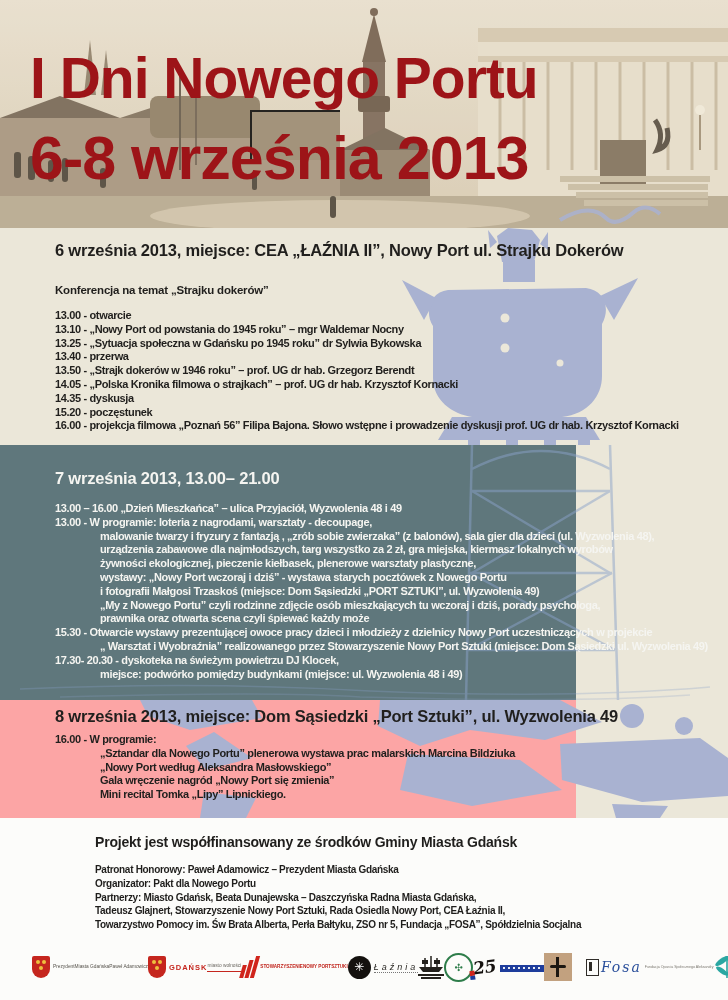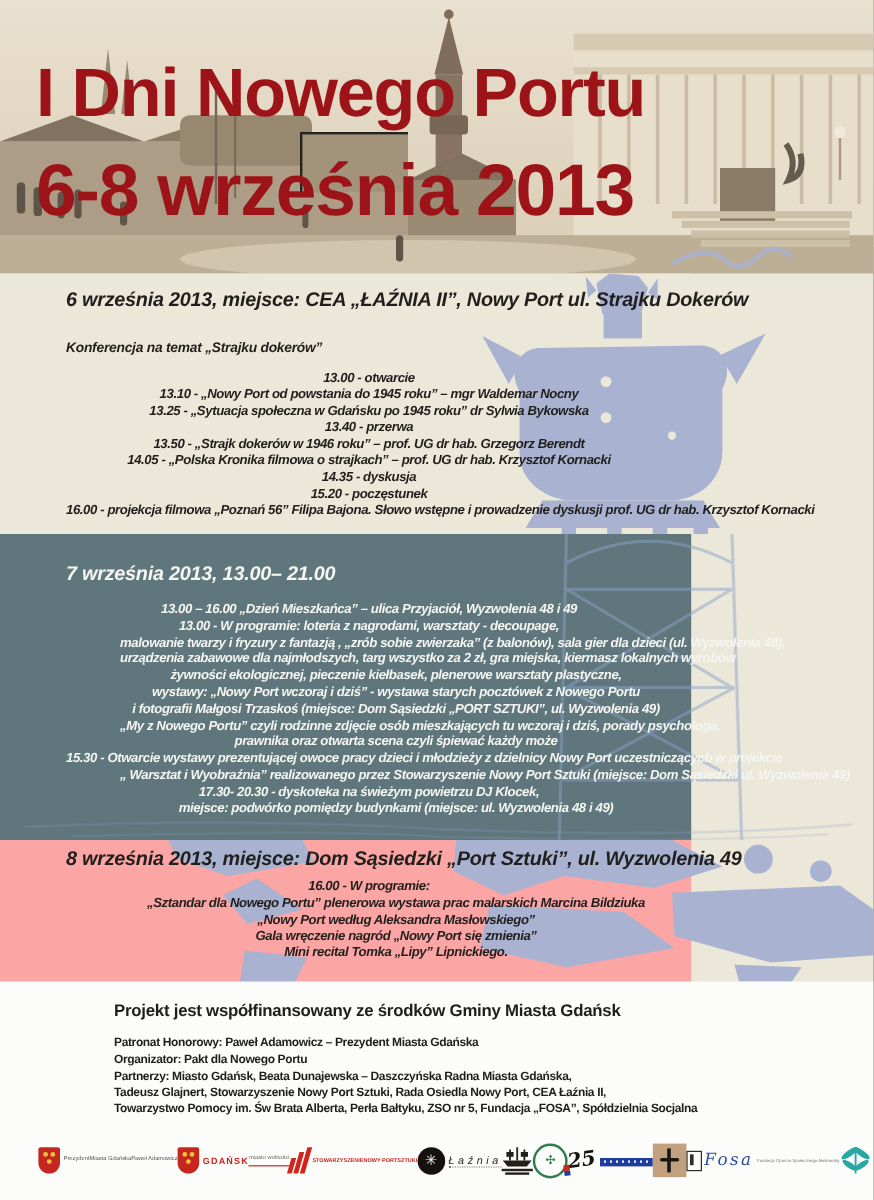--- a/index.html
+++ b/index.html
@@ -6,26 +6,26 @@
   .poster{position:relative;width:728px;height:1000px;margin:0 auto;overflow:hidden;
     font-family:"Liberation Sans",sans-serif;background:#ebe7d9;}
   
   .header{position:absolute;top:0;left:0;width:728px;height:228px;overflow:hidden;}
   .header svg{position:absolute;top:0;left:0;}
   .title-line{position:absolute;left:30px;font-weight:bold;color:#9d1418;
     letter-spacing:-1px;white-space:nowrap;line-height:1;}
   .title1{top:50px;font-size:57px;}
   .title2{top:128px;font-size:61px;}
   
-  .sec{position:absolute;left:0;width:576px;color:#201f1d;font-style:italic;}
+  .sec{position:absolute;left:0;width:576px;color:#201f1d;}
   .inner{position:relative;z-index:2;padding:0 16px 0 55px;}
   .wm{position:absolute;top:0;left:0;z-index:1;pointer-events:none;}
   .h1{font-size:16.5px;font-weight:bold;letter-spacing:-0.2px;white-space:nowrap;}
   .sub{font-size:11.5px;font-weight:bold;letter-spacing:-0.2px;}
-  .sched div{font-size:11px;font-weight:bold;line-height:13.8px;letter-spacing:-0.35px;white-space:nowrap;text-align:center;}
+  .sched div{font-size:11px;font-weight:bold;line-height:13.8px;letter-spacing:-0.35px;white-space:nowrap;}
   .sched .ind1{padding-left:45px;}
   .sec1{top:228px;height:217px;background:#ebe7d9;}
   .sec1 .inner{padding-top:13px;}
   .sec1 .sub{margin-top:24px;}
   .sec1 .sched{margin-top:13px;}
   .sec2{top:445px;height:255px;background:#5f777c;color:#f5f5f1;}
   .sec2 .inner{padding-top:24px;}
   .sec2 .sched{margin-top:14px;}
   .sec3{top:700px;height:118px;background:#fca5a5;}
   .sec3 .inner{padding-top:7px;}
@@ -324,21 +324,21 @@
       <div class="logo tinycol">
         <span class="mark25"><u></u><span>25</span></span>
         <span class="urlbanner"></span>
       </div>
 
       <div class="logo">
         <span class="tansq"></span>
       </div>
 
       <div class="logo tinycol">
-        <span style="display:flex;align-items:center;gap:2px;">
+        <span style="display:flex;align-items:center;gap:2px;padding-left:14px;">
           <span class="fosa-box"></span>
           <span class="fosa-script">Fosa</span>
         </span>
         <span class="fosa-sub">Fundacja Oparcia Społecznego Aleksandry</span>
       </div>
 
       <div class="logo">
         <svg class="dragonfly" width="26" height="26" viewBox="0 0 26 26">
           <g fill="#2ba7a2">
             <ellipse cx="8" cy="7" rx="8" ry="2.6" transform="rotate(-35 8 7)"></ellipse>

